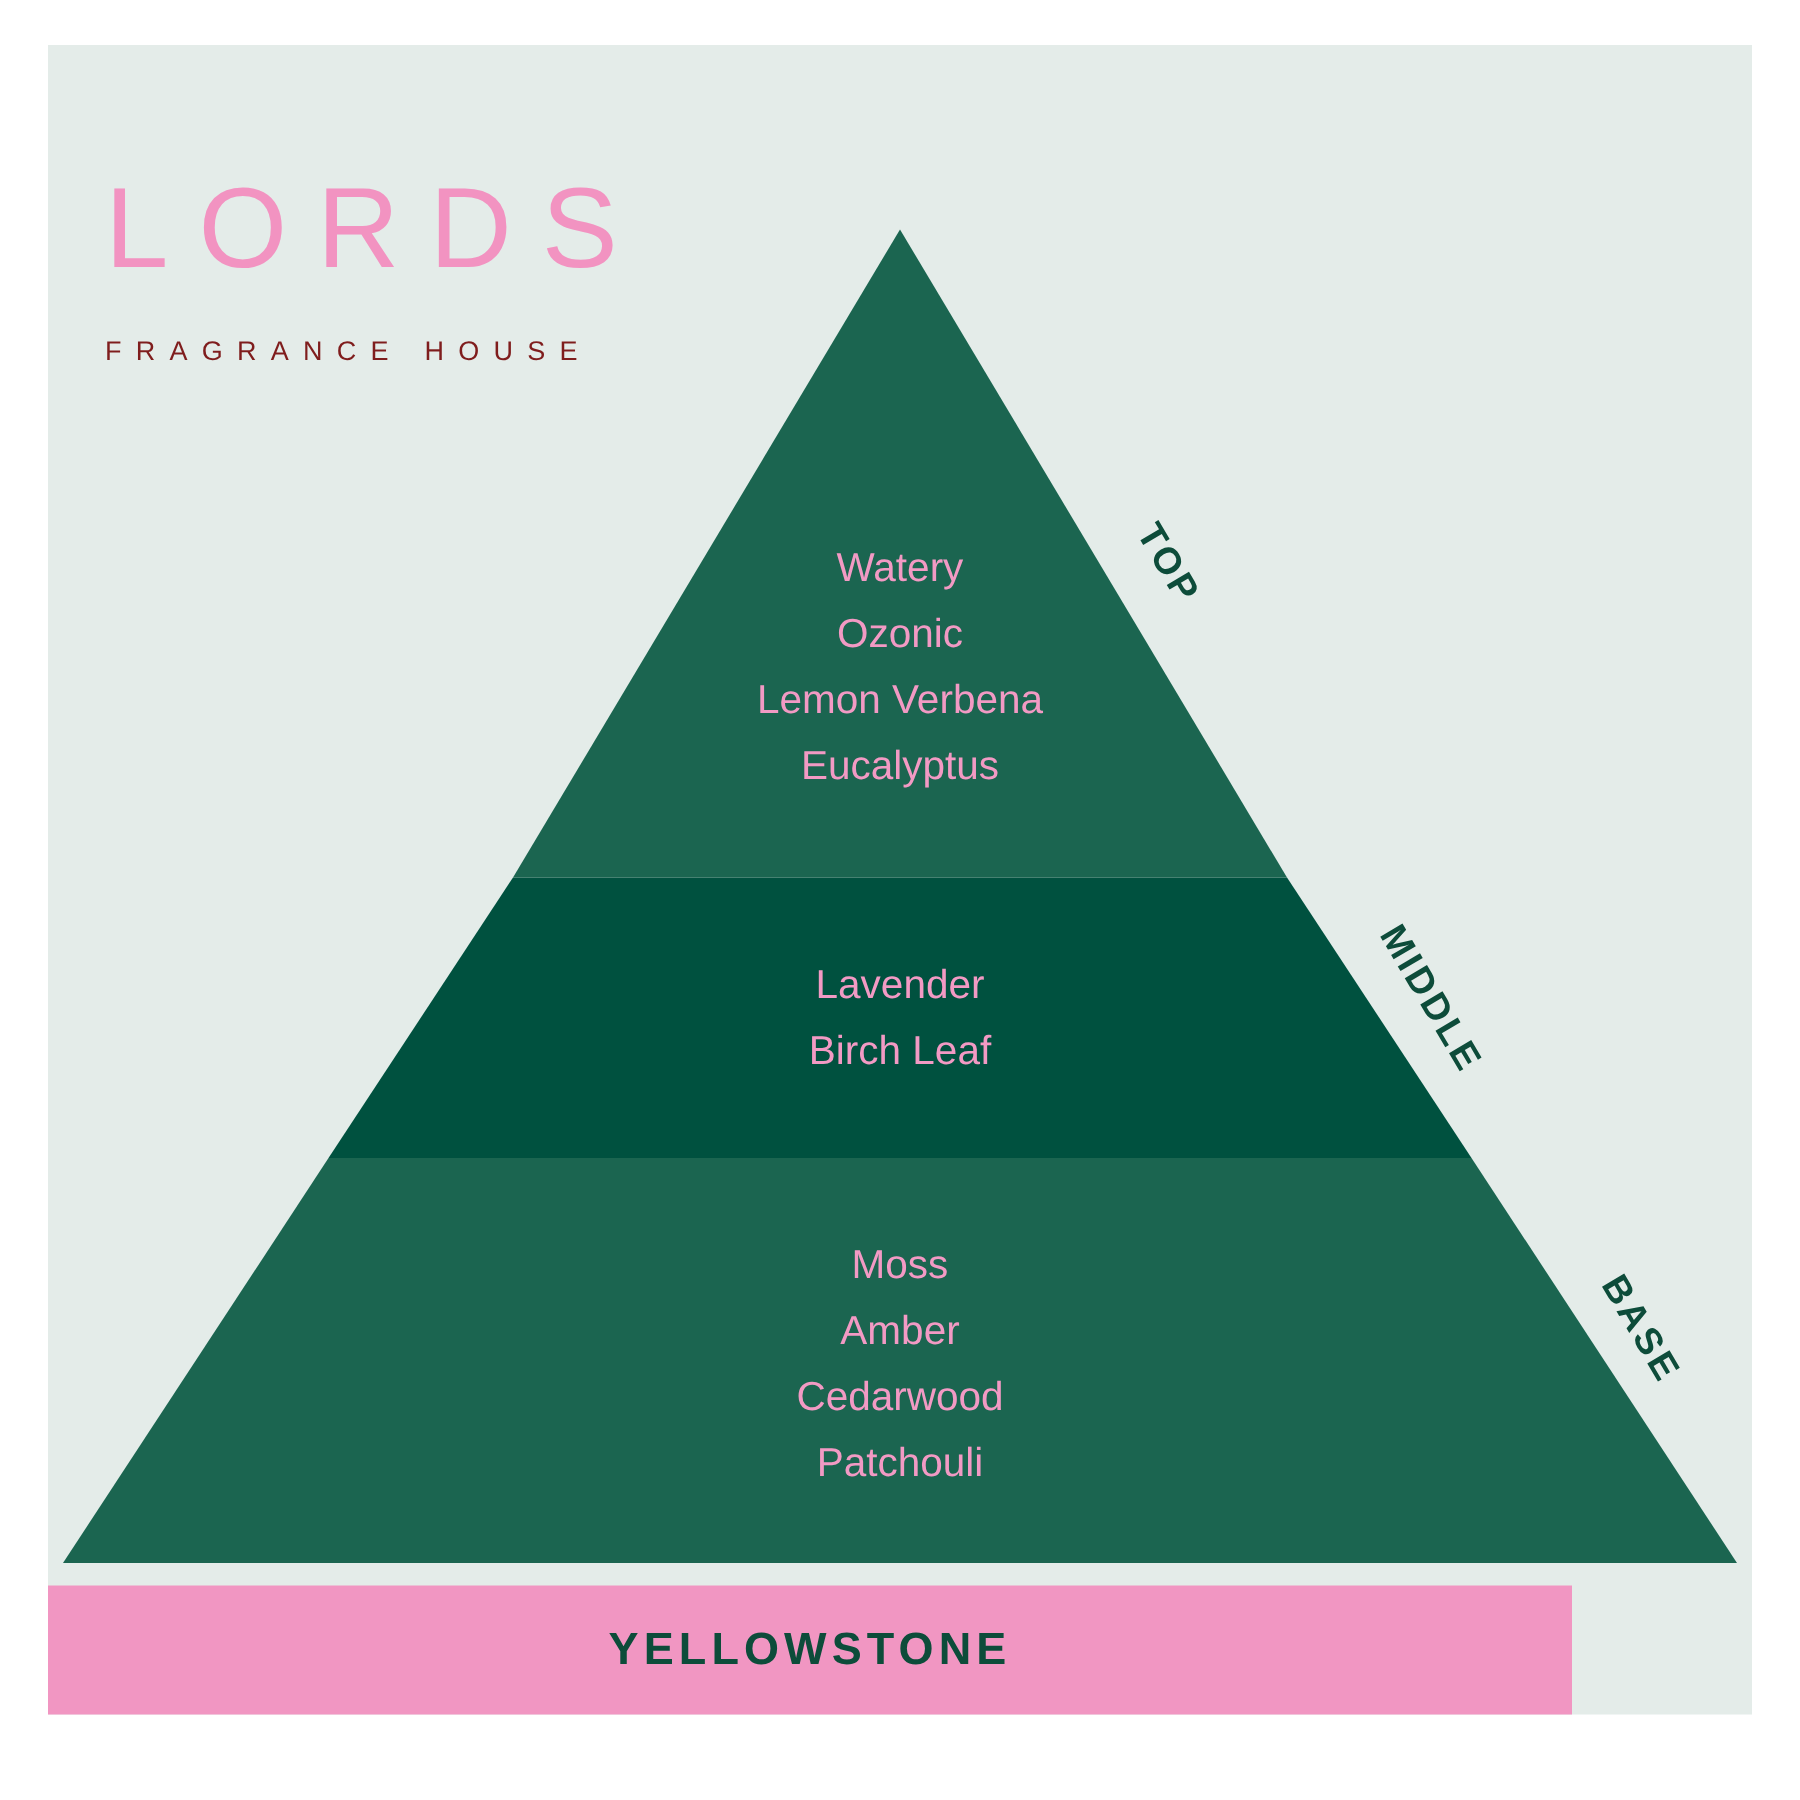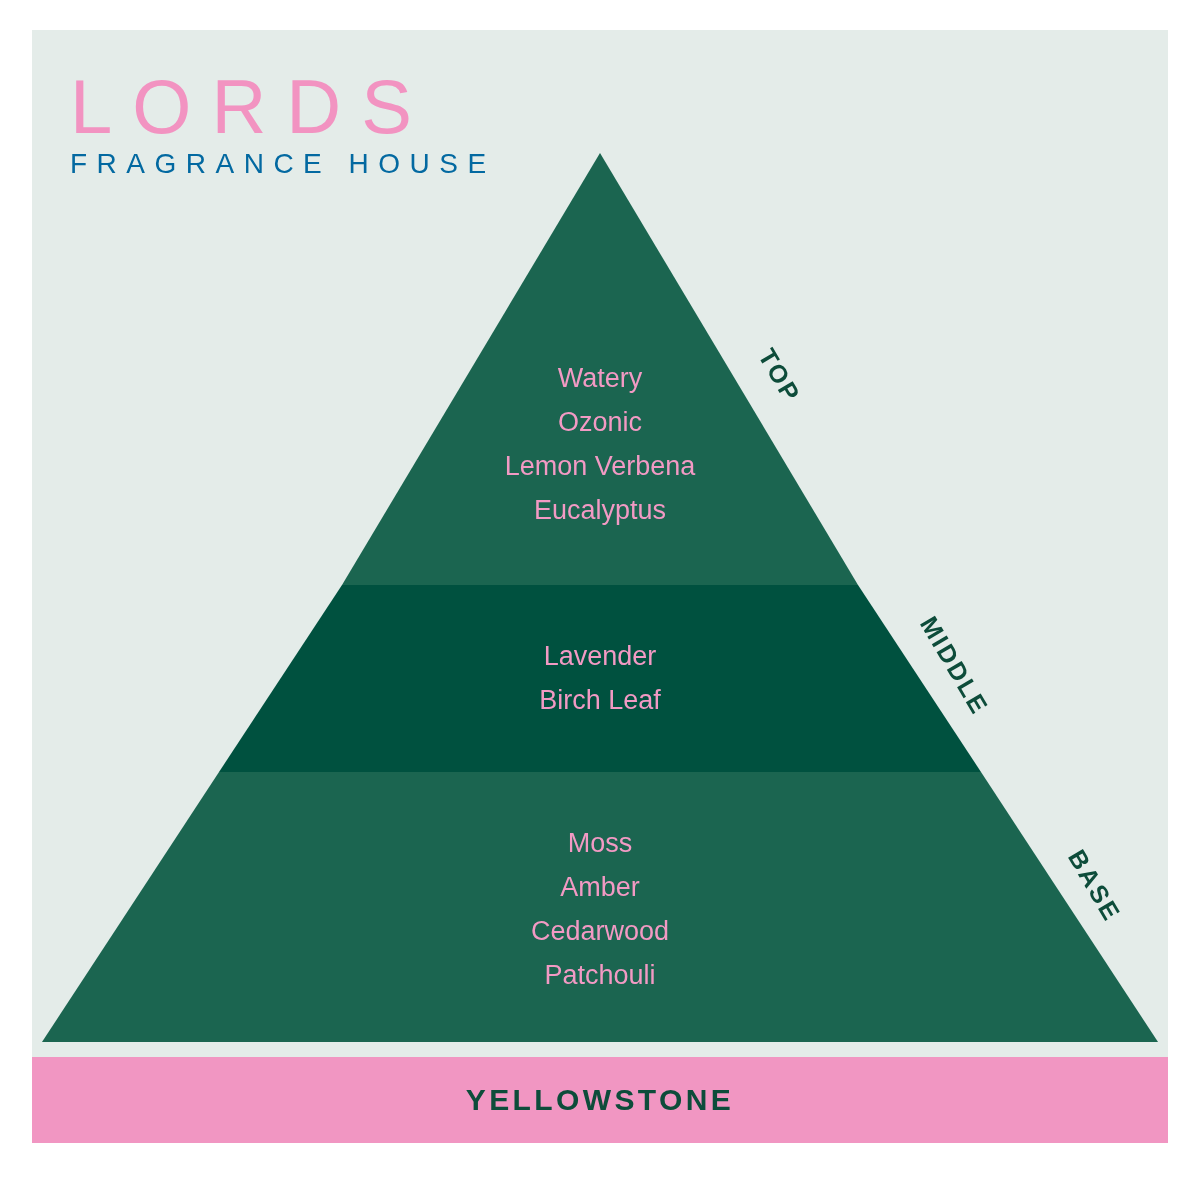--- a/index.html
+++ b/index.html
@@ -38,27 +38,28 @@
     top: 66px;
     width: 520px;
   }
   #brand-name {
     font-size: 76px;
     line-height: 82px;
     font-weight: 400;
     color: #f293c1;
     letter-spacing: 20px;
     white-space: nowrap;
+    margin-top: 46px;
   }
   #brand-sub {
-    margin-top: 4px;
-    font-size: 28px;
+    margin-top: 28px;
+    font-size: 18px;
     line-height: 24px;
     font-weight: 400;
-    color: #0369a1;
+    color: #7f1d1d;
     letter-spacing: 9.5px;
     white-space: nowrap;
   }
 
   
   #pyramid {
     position: absolute;
     left: 32px;
     top: 140px;
     width: 1076px;
@@ -77,21 +78,21 @@
     font-weight: 700;
     letter-spacing: 2.2px;
     fill: #0d4c3a;
   }
 
   
   #banner {
     position: absolute;
     left: 32px;
     top: 1057px;
-    width: 1136px;
+    width: 1016px;
     height: 86px;
     background: #f196c2;
     display: flex;
     align-items: center;
     justify-content: center;
   }
   #banner-label {
     font-size: 30px;
     font-weight: 700;
     color: #0d4c3a;

